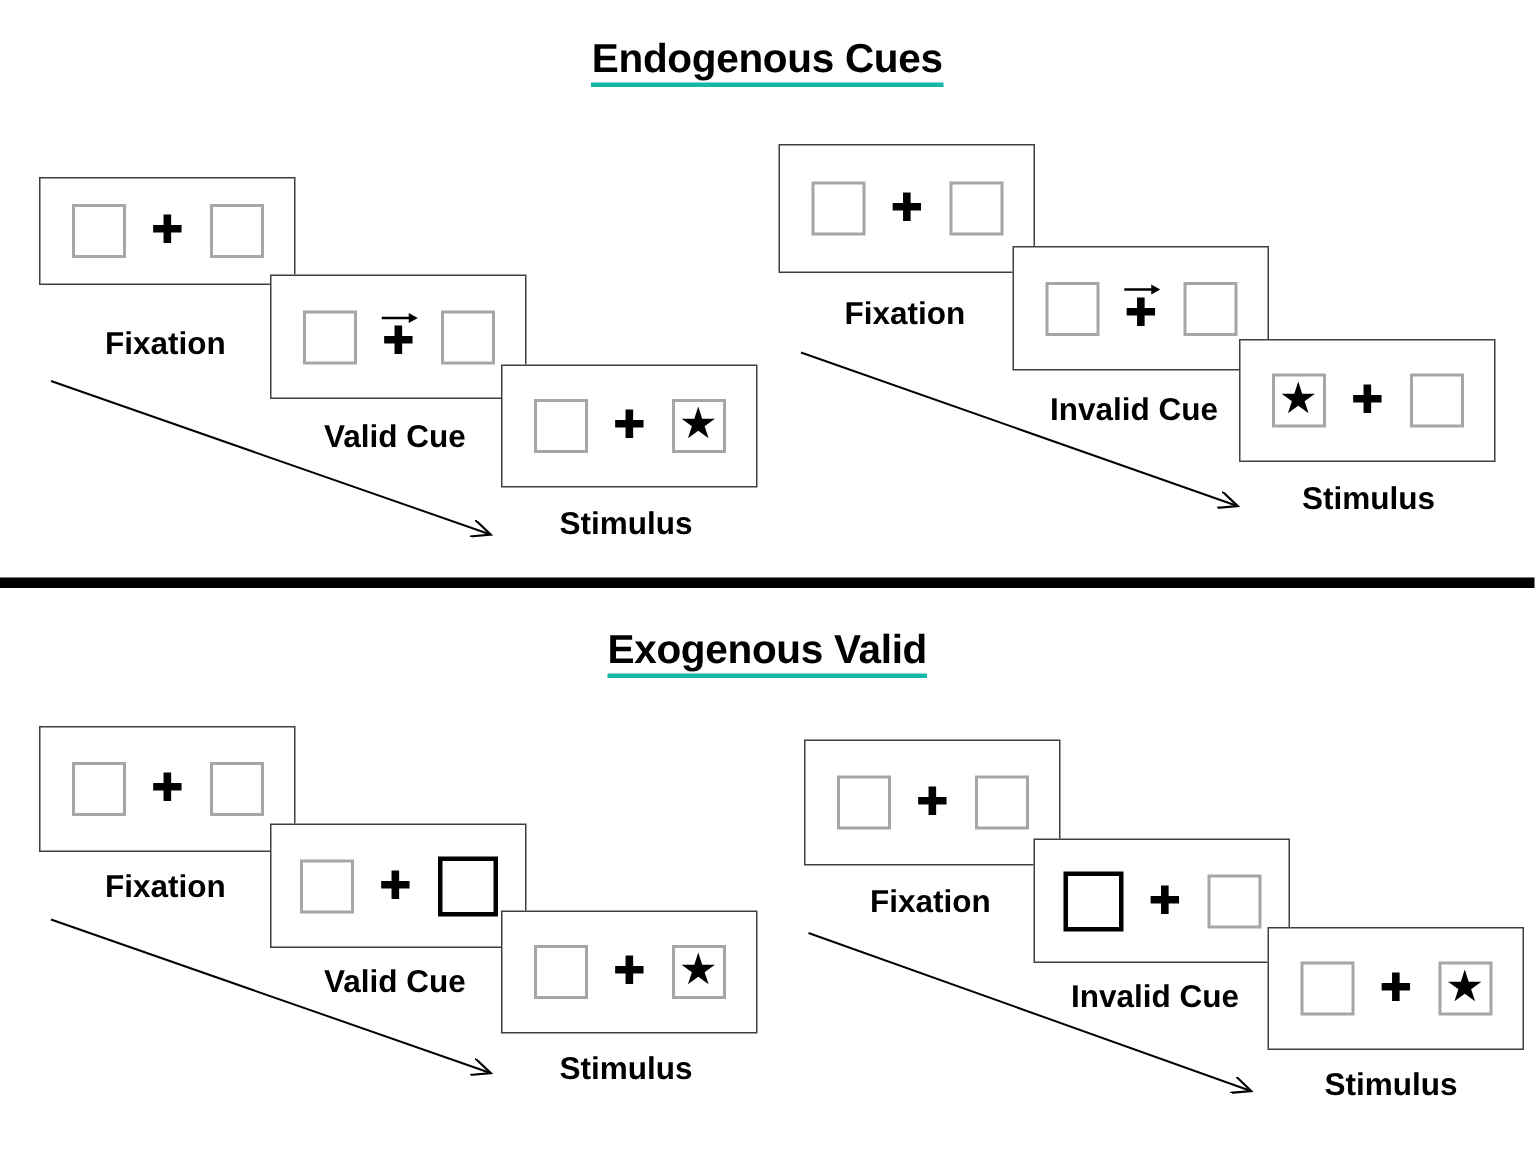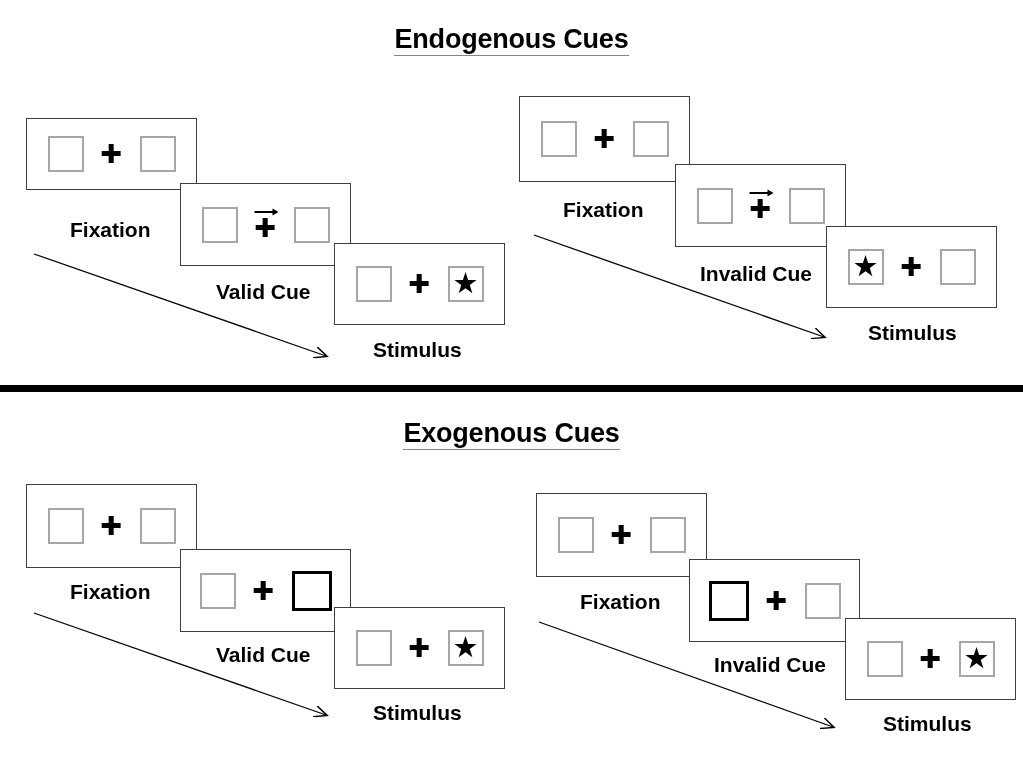--- a/index.html
+++ b/index.html
@@ -19,21 +19,21 @@
   .section-title {
     position: absolute;
     width: 100%;
     text-align: center;
     font-size: 27px;
     font-weight: bold;
     letter-spacing: -0.2px;
     color: #000000;
   }
   .section-title span {
-    border-bottom: 1px solid #14b8a6;
+    border-bottom: 3px solid #14b8a6;
     padding-bottom: 1px;
   }
 
   .divider {
     position: absolute;
     left: 0;
     width: 1023px;
     height: 7px;
     background: #000000;
   }
@@ -237,21 +237,21 @@
     </div>
     <div class="gap"></div>
     <div class="stim-box"></div>
   </div>
 </div>
 <div class="panel-label" style="left:868px; top:321px;">Stimulus</div>
 
 <div class="divider" style="top:385px;"></div>
 
 <div class="section-title" style="top:418px;">
-  <span>Exogenous Cues</span>
+  <span>Exogenous Valid</span>
 </div>
 
 <svg class="timeline" style="left:26px; top:605px; width:330px; height:125px;">
   <defs>
     <marker id="ah3" markerWidth="11" markerHeight="9" refX="9" refY="4.5" orient="auto">
       <path d="M0,0 L10,4.5 L0,9" fill="none" stroke="#000" stroke-width="1.1"></path>
     </marker>
   </defs>
   <line x1="8" y1="8" x2="300" y2="110" stroke="#000000" stroke-width="1.3" marker-end="url(#ah3)"></line>
 </svg>

